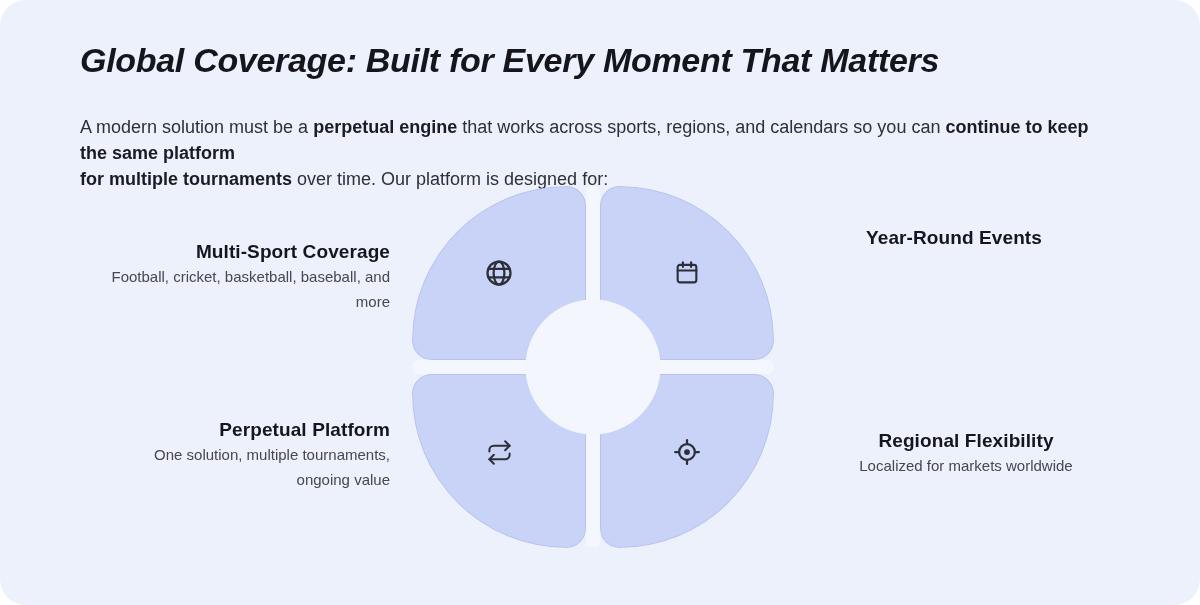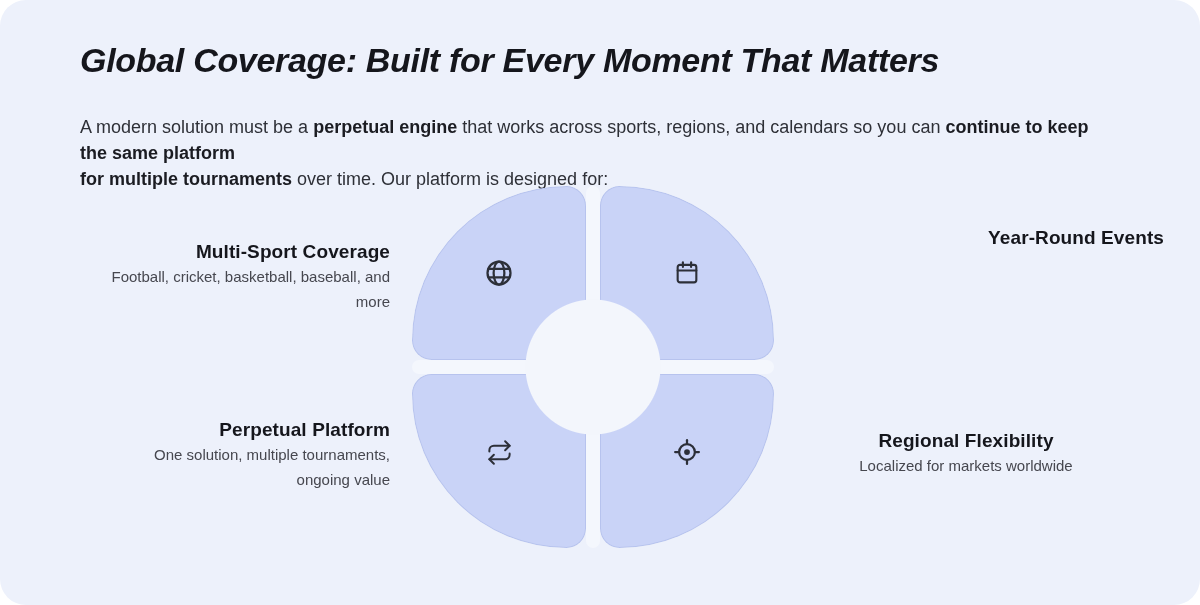--- a/index.html
+++ b/index.html
@@ -52,21 +52,21 @@
   .q-bl .icon, .q-br .icon{transform:translateY(-9px);}
   .icon svg{display:block;}
   .icon svg *{stroke:var(--icon); fill:none; stroke-width:1.8; stroke-linecap:round; stroke-linejoin:round;}
   .icon svg .dotfill{fill:var(--icon); stroke:none;}
 
   
   .feature{position:absolute;}
   .feature h2{font-size:19px; line-height:24px; font-weight:700; color:var(--heading); letter-spacing:0.1px;}
   .feature p{font-size:15px; line-height:25px; color:var(--muted); white-space:pre-line;}
   .f-tl{left:60px; top:240px; width:330px; text-align:right;}
-  .f-tr{left:824px; top:226px; width:340px; text-align:right;}
+  .f-tr{left:784px; top:226px; width:340px; text-align:center;}
   .f-bl{left:60px; top:418px; width:330px; text-align:right;}
   .f-br{left:796px; top:429px; width:340px; text-align:center;}
 </style>
 </head>
 <body>
 
 <div class="canvas">
 
   <h1 class="page-title">Global Coverage: Built for Every Moment That Matters</h1>
 

